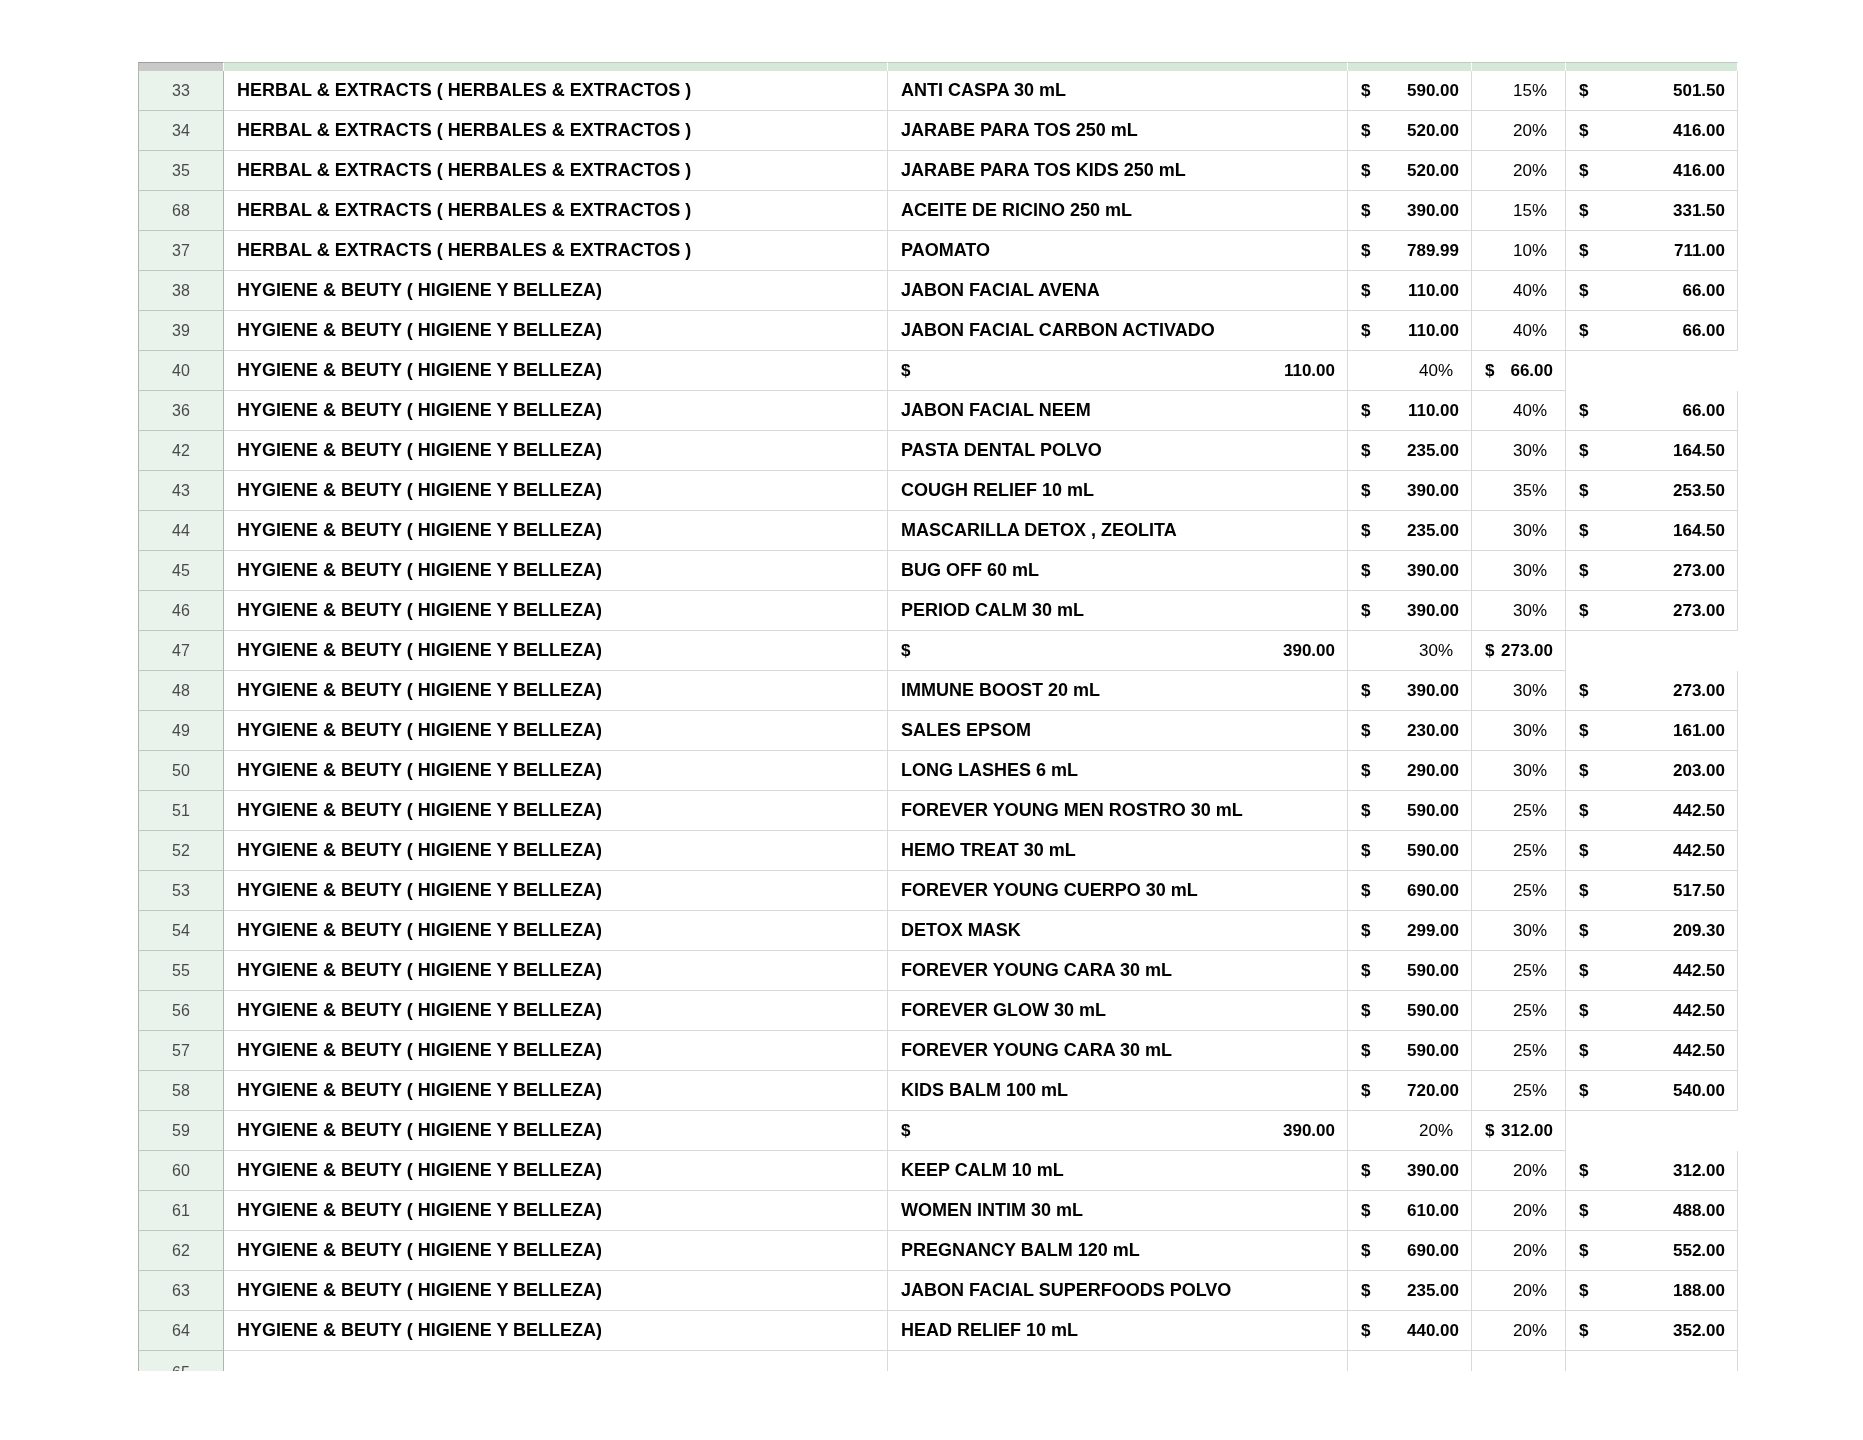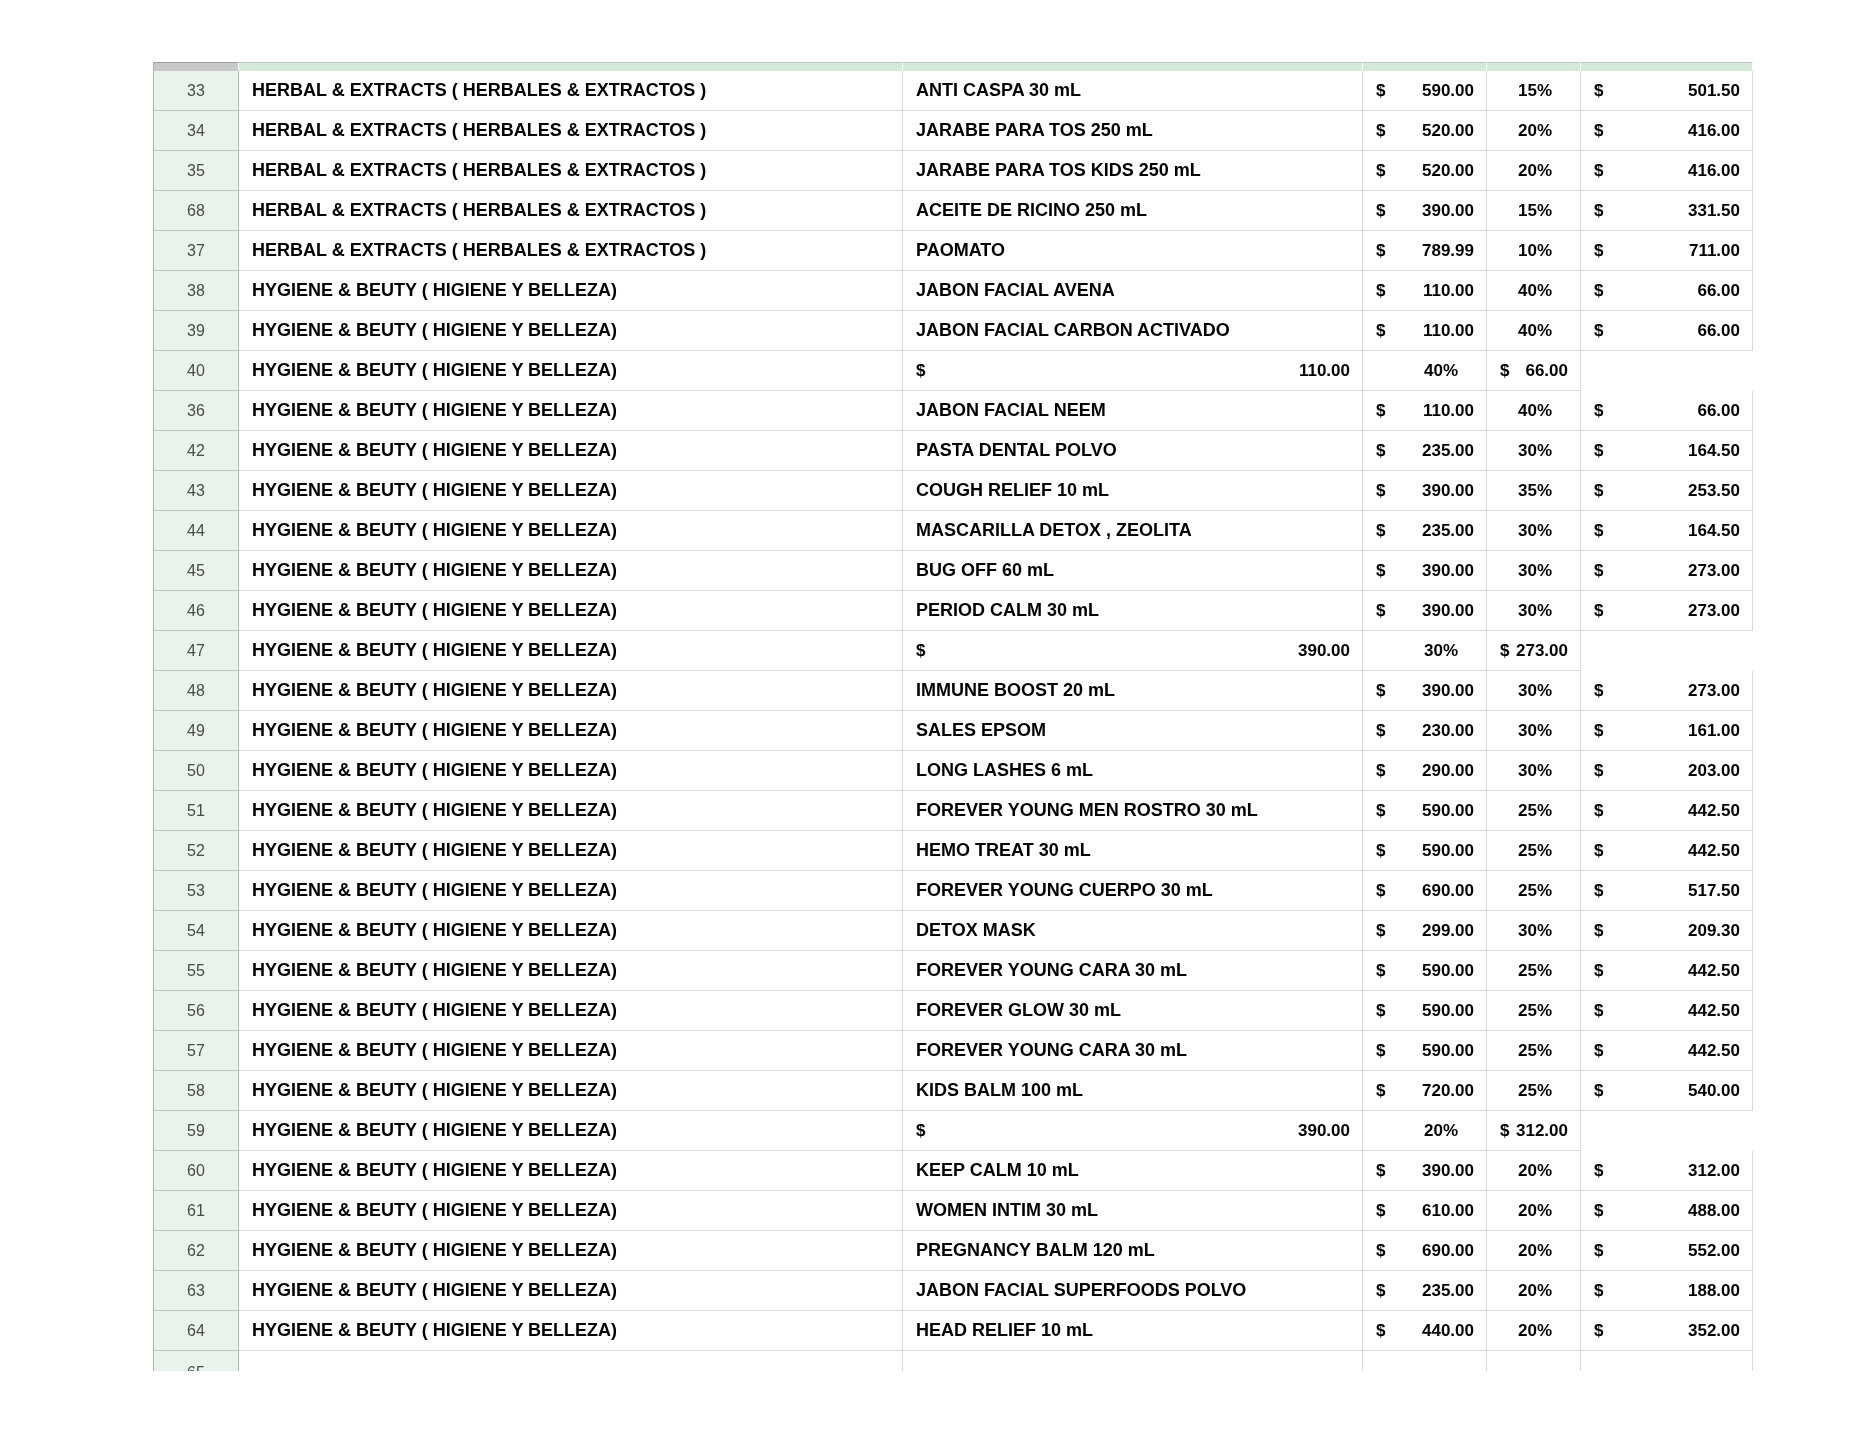--- a/index.html
+++ b/index.html
@@ -5,21 +5,21 @@
   html,body{margin:0;padding:0;}
   body{
     width:1863px;height:1440px;
     background:#ffffff;
     font-family:"Liberation Sans", sans-serif;
     overflow:hidden;
     position:relative;
   }
   #sheet{
     position:absolute;
-    left:153px;top:62px;
+    left:138px;top:62px;
     width:1600px;
   }
   .grid-row{
     display:grid;
     grid-template-columns:86px 664px 460px 124px 94px 172px;
   }
   
   .sliver{height:9px;}
   .sliver .scell{
     background:#d5e9d8;
@@ -62,23 +62,23 @@
     padding-left:13px;
   }
   .money{
     font-size:17px;
     font-weight:bold;
     justify-content:space-between;
     padding:0 12px 0 13px;
   }
   .pct{
     font-size:17px;
-    font-weight:bold;
+    font-weight:normal;
     justify-content:flex-end;
-    padding-right:28px;
+    padding-right:18px;
   }
   
   .partial{height:20px;}
   .partial .cell{border-bottom:none;}
   .partial .gutter{
     align-items:flex-start;
     overflow:hidden;
   }
   .partial .gutter span{
     display:block;

